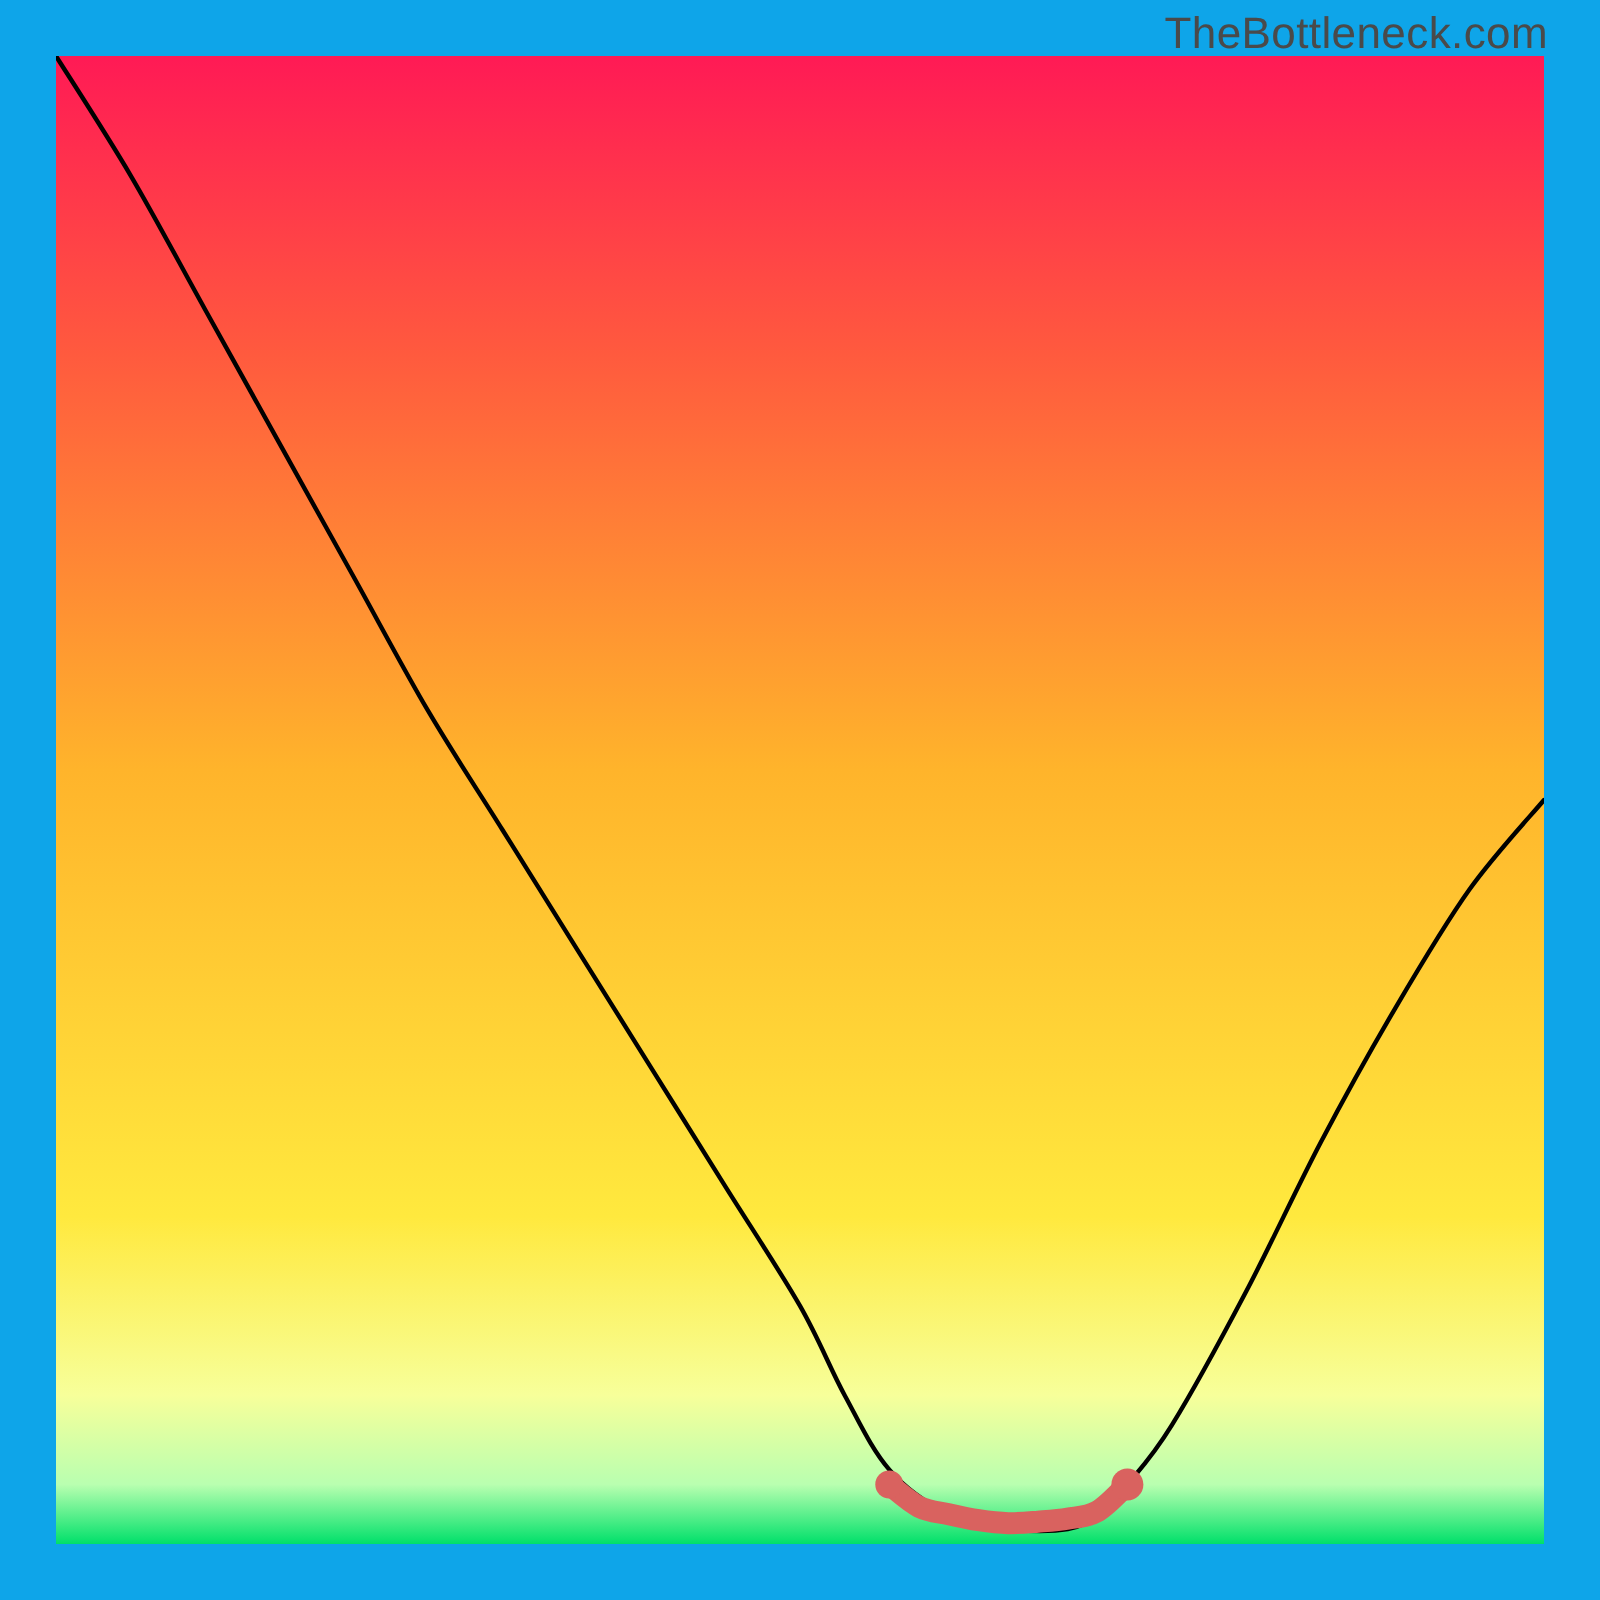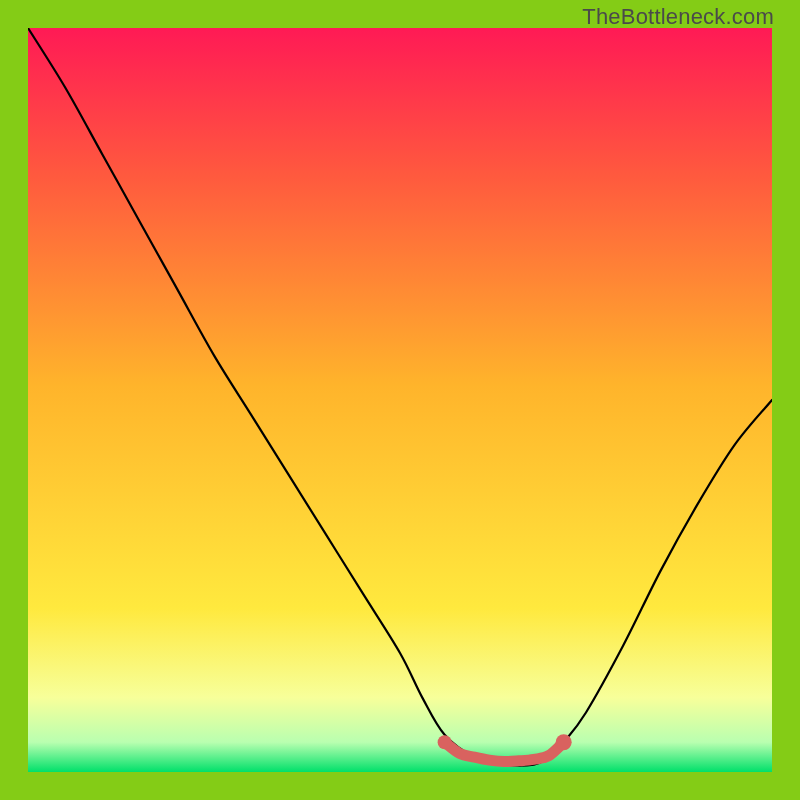--- a/index.html
+++ b/index.html
@@ -1,16 +1,16 @@
 <!DOCTYPE html>
 <html><head>
 <meta charset="utf-8">
 <style>
 html,body{margin:0;padding:0;width:800px;height:800px;background:#000;overflow:hidden;font-family:Arial,Helvetica,sans-serif}
-.stage{position:relative;width:800px;height:800px;background:#84cc16}
+.stage{position:relative;width:800px;height:800px;background:#0ea5e9}
 .plot{position:absolute;left:28px;top:28px;width:744px;height:744px}
 .watermark{position:absolute;top:4px;right:26px;color:#4a4a4a;font-size:22px;font-weight:500;user-select:none;letter-spacing:.2px}
 svg{display:block}
 </style>
 </head>
 <body>
 
 <div class="stage">
   <div class="watermark">TheBottleneck.com</div>
   <div class="plot">

